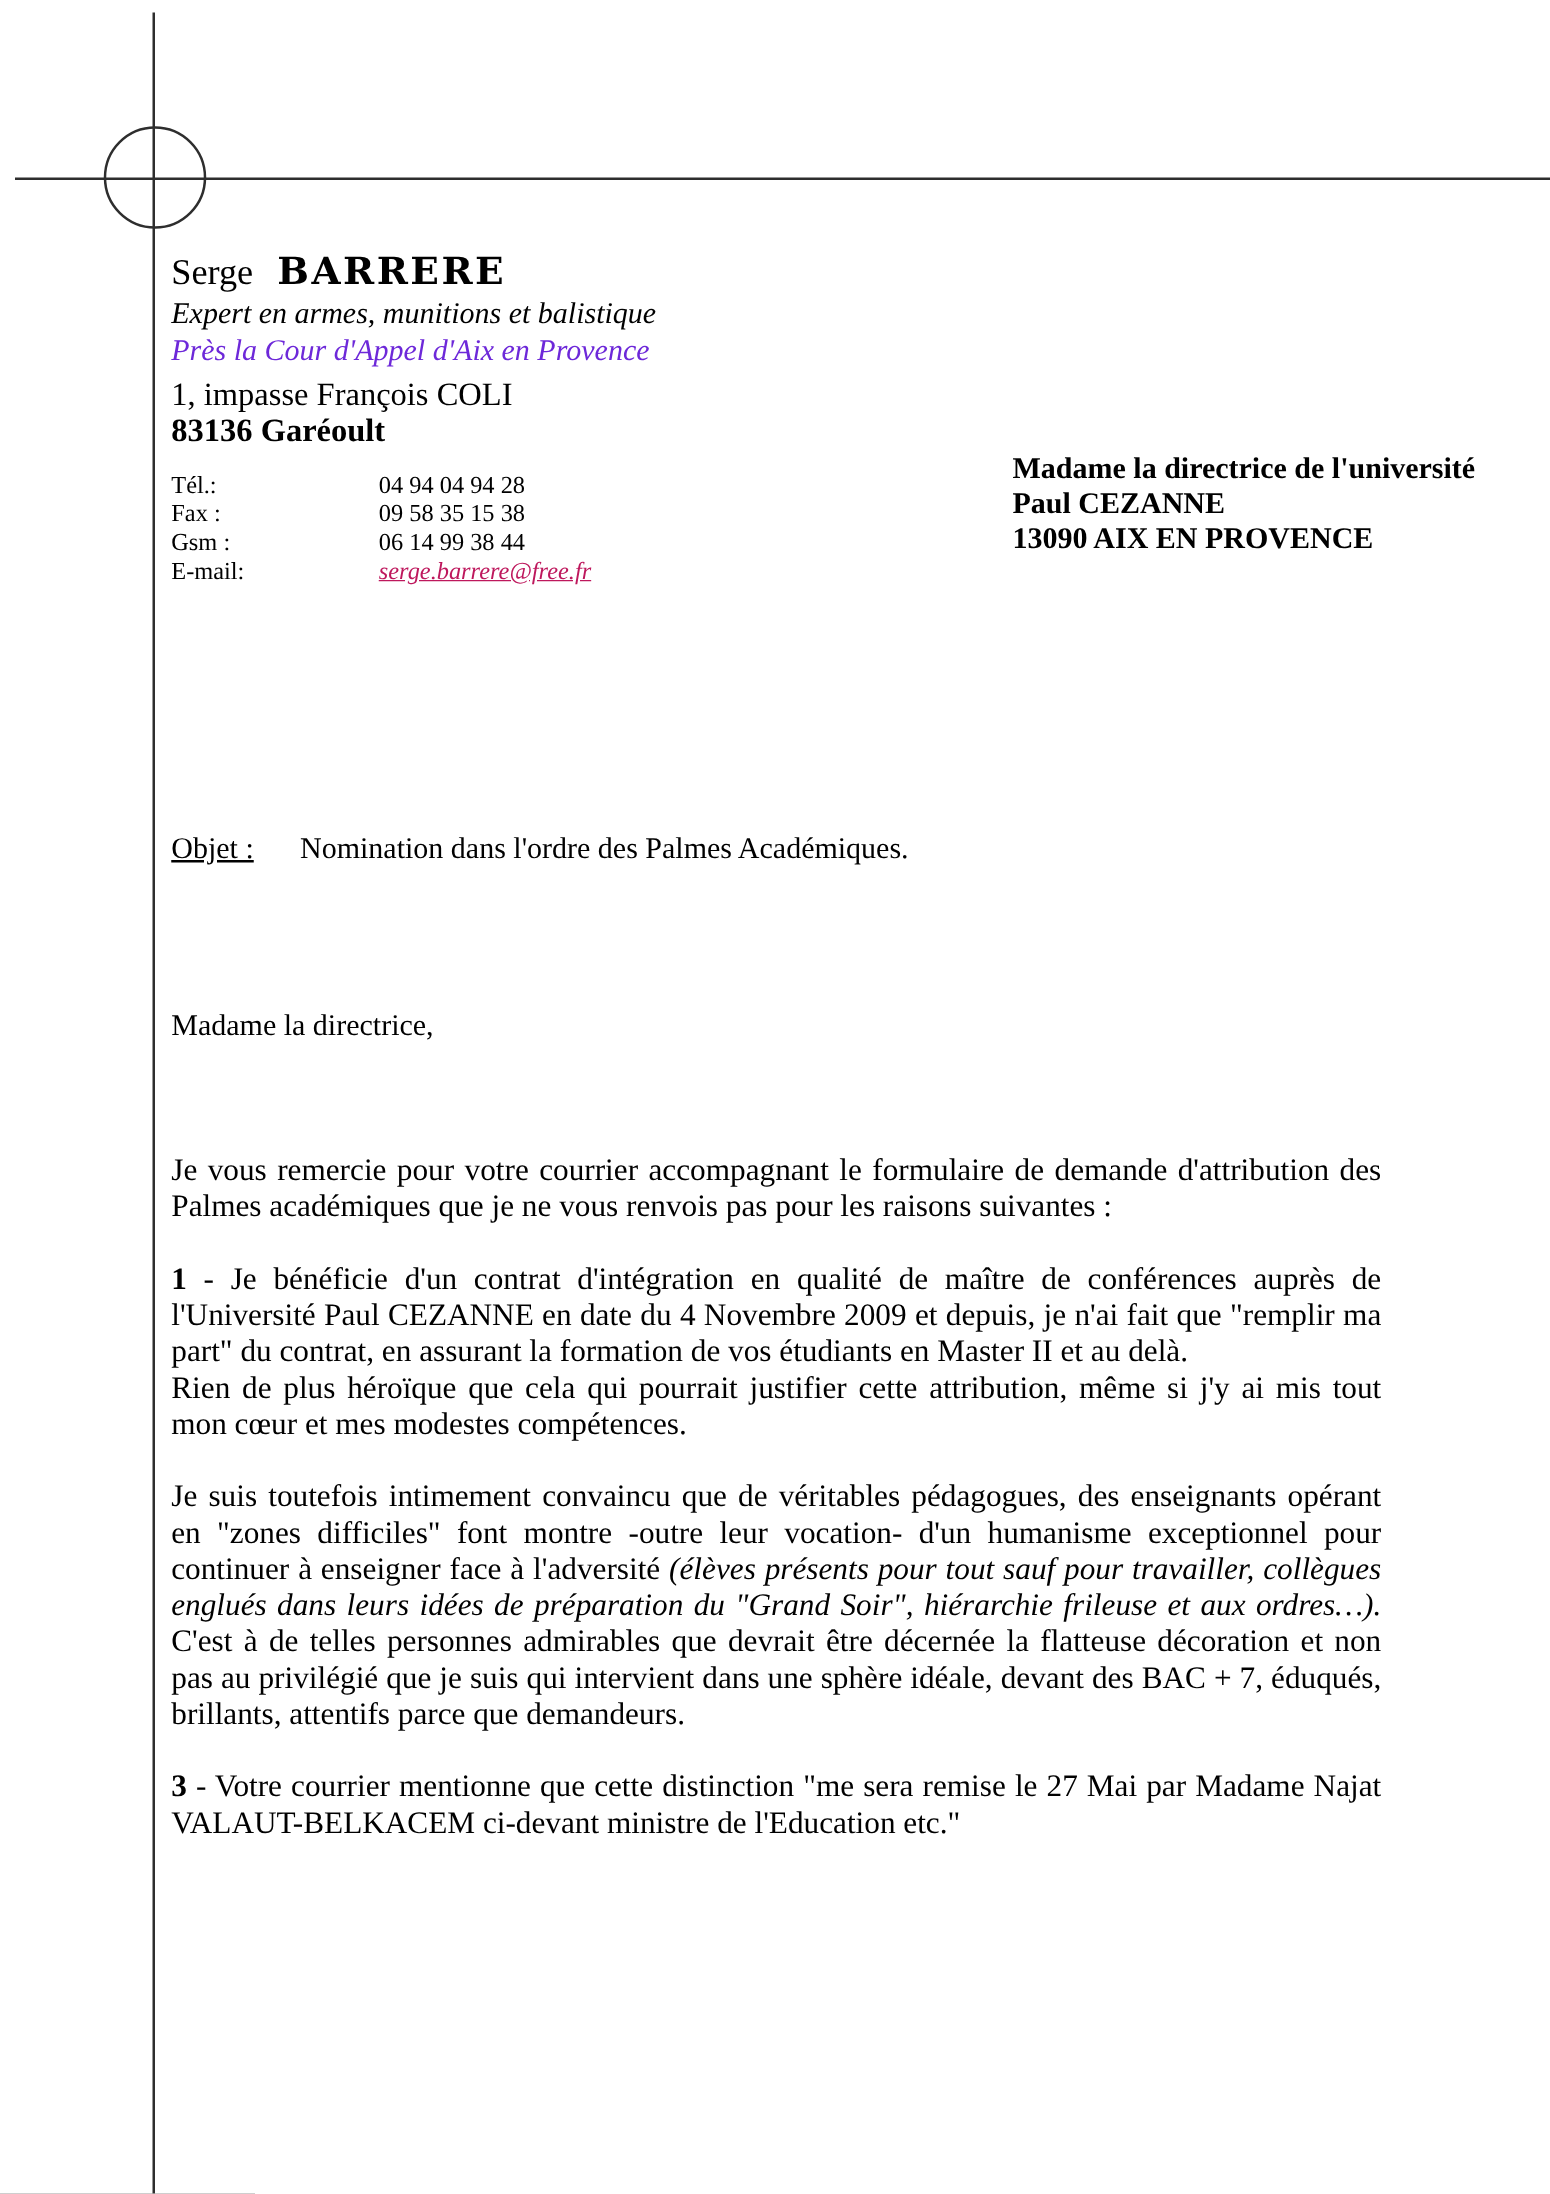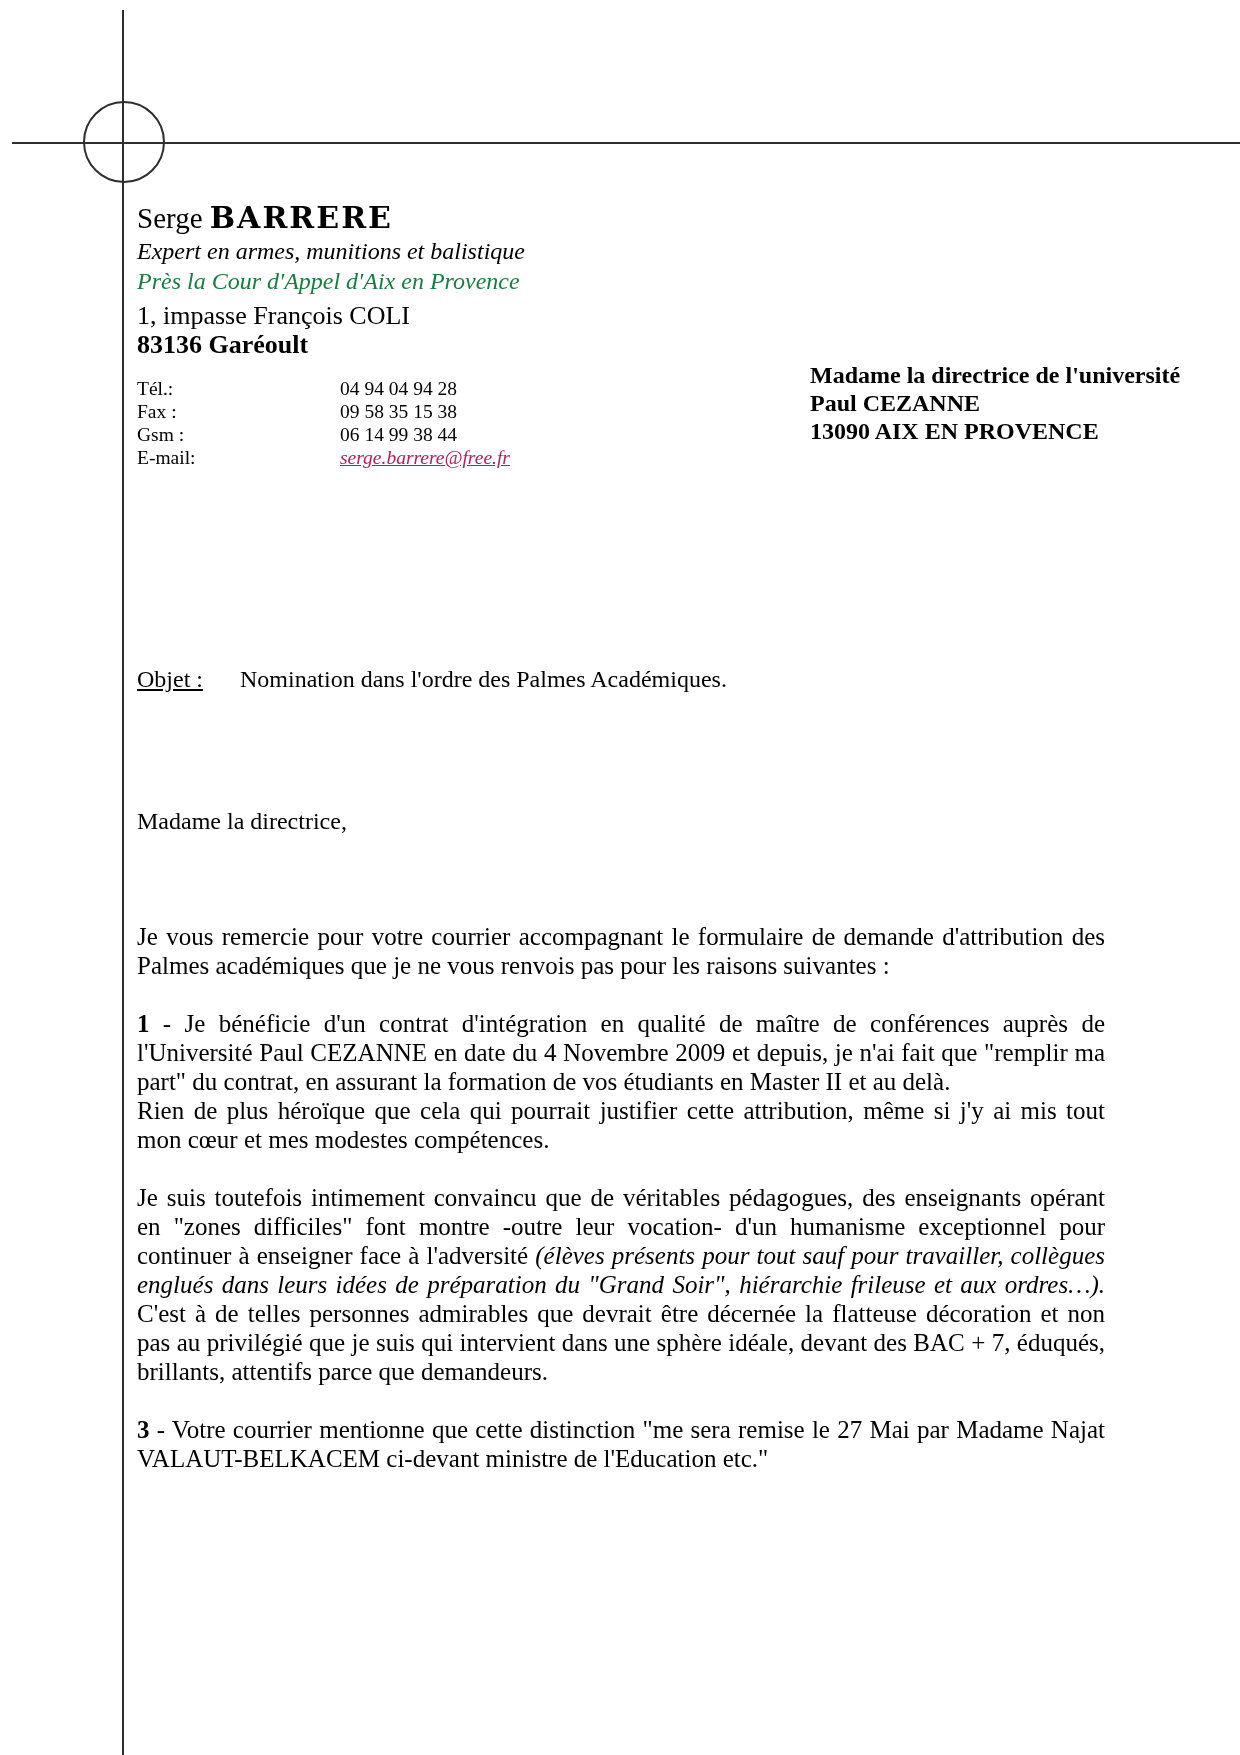--- a/index.html
+++ b/index.html
@@ -12,28 +12,28 @@
     overflow:hidden;
     margin:0 auto;
   }
   
   .vline{position:absolute;left:122px;top:10px;width:2px;height:1745px;background:#2e2e2e;}
   .hline{position:absolute;left:12px;top:142px;width:1228px;height:2px;background:#2e2e2e;}
   .regcircle{position:absolute;left:83px;top:101px;width:78px;height:78px;border:2px solid #2e2e2e;border-radius:50%;background:transparent;}
 
   
   .sender-name{position:absolute;left:137px;top:202px;font-size:29px;line-height:32px;white-space:nowrap;}
-  .sender-name .lastname{font-family:"DejaVu Serif","Liberation Serif",serif;font-weight:800;font-size:30px;letter-spacing:2px;}
+  .sender-name .lastname{font-family:"DejaVu Serif","Liberation Serif",serif;font-weight:800;font-size:30px;letter-spacing:2px;margin-left:12px;}
   .sender-prof{position:absolute;left:137px;top:238px;font-size:24px;font-style:italic;white-space:nowrap;}
   .sender-court{position:absolute;left:137px;top:268px;font-size:24px;font-style:italic;white-space:nowrap;}
   .sender-street{position:absolute;left:137px;top:301px;font-size:26px;white-space:nowrap;}
   .sender-city{position:absolute;left:137px;top:330px;font-size:26px;font-weight:bold;white-space:nowrap;}
 
   .contacts{position:absolute;left:137px;top:377px;font-size:19.5px;line-height:23px;}
-  .contact-row{display:flex;gap:37px;}
+  .contact-row{display:flex;}
   .contact-label{width:166px;}
   .contact-value{white-space:nowrap;}
   .email{font-style:italic;text-decoration:underline;}
 
   
   .recipient{position:absolute;left:810px;top:361px;font-size:24px;line-height:28px;}
   .recipient .b{font-weight:bold;}
 
   
   .subject{position:absolute;left:137px;top:666px;font-size:24px;white-space:nowrap;}
@@ -54,21 +54,21 @@
 <body>
 
 <div class="page">
 
   <div class="vline"></div>
   <div class="hline"></div>
   <div class="regcircle"></div>
 
   <div class="sender-name"><span>Serge </span><span class="lastname">BARRERE</span></div>
   <div class="sender-prof">Expert en armes, munitions et balistique</div>
-  <div class="sender-court" style="color:#15803d">Près la Cour d'Appel d'Aix en Provence</div>
+  <div class="sender-court" style="color:#6d28d9">Près la Cour d'Appel d'Aix en Provence</div>
   <div class="sender-street">1, impasse François COLI</div>
   <div class="sender-city">83136 Garéoult</div>
 
   <div class="contacts">
     <div class="contact-row">
       <span class="contact-label">Tél.:</span>
       <span class="contact-value">04 94 04 94 28</span>
     </div>
     <div class="contact-row">
       <span class="contact-label">Fax :</span>

